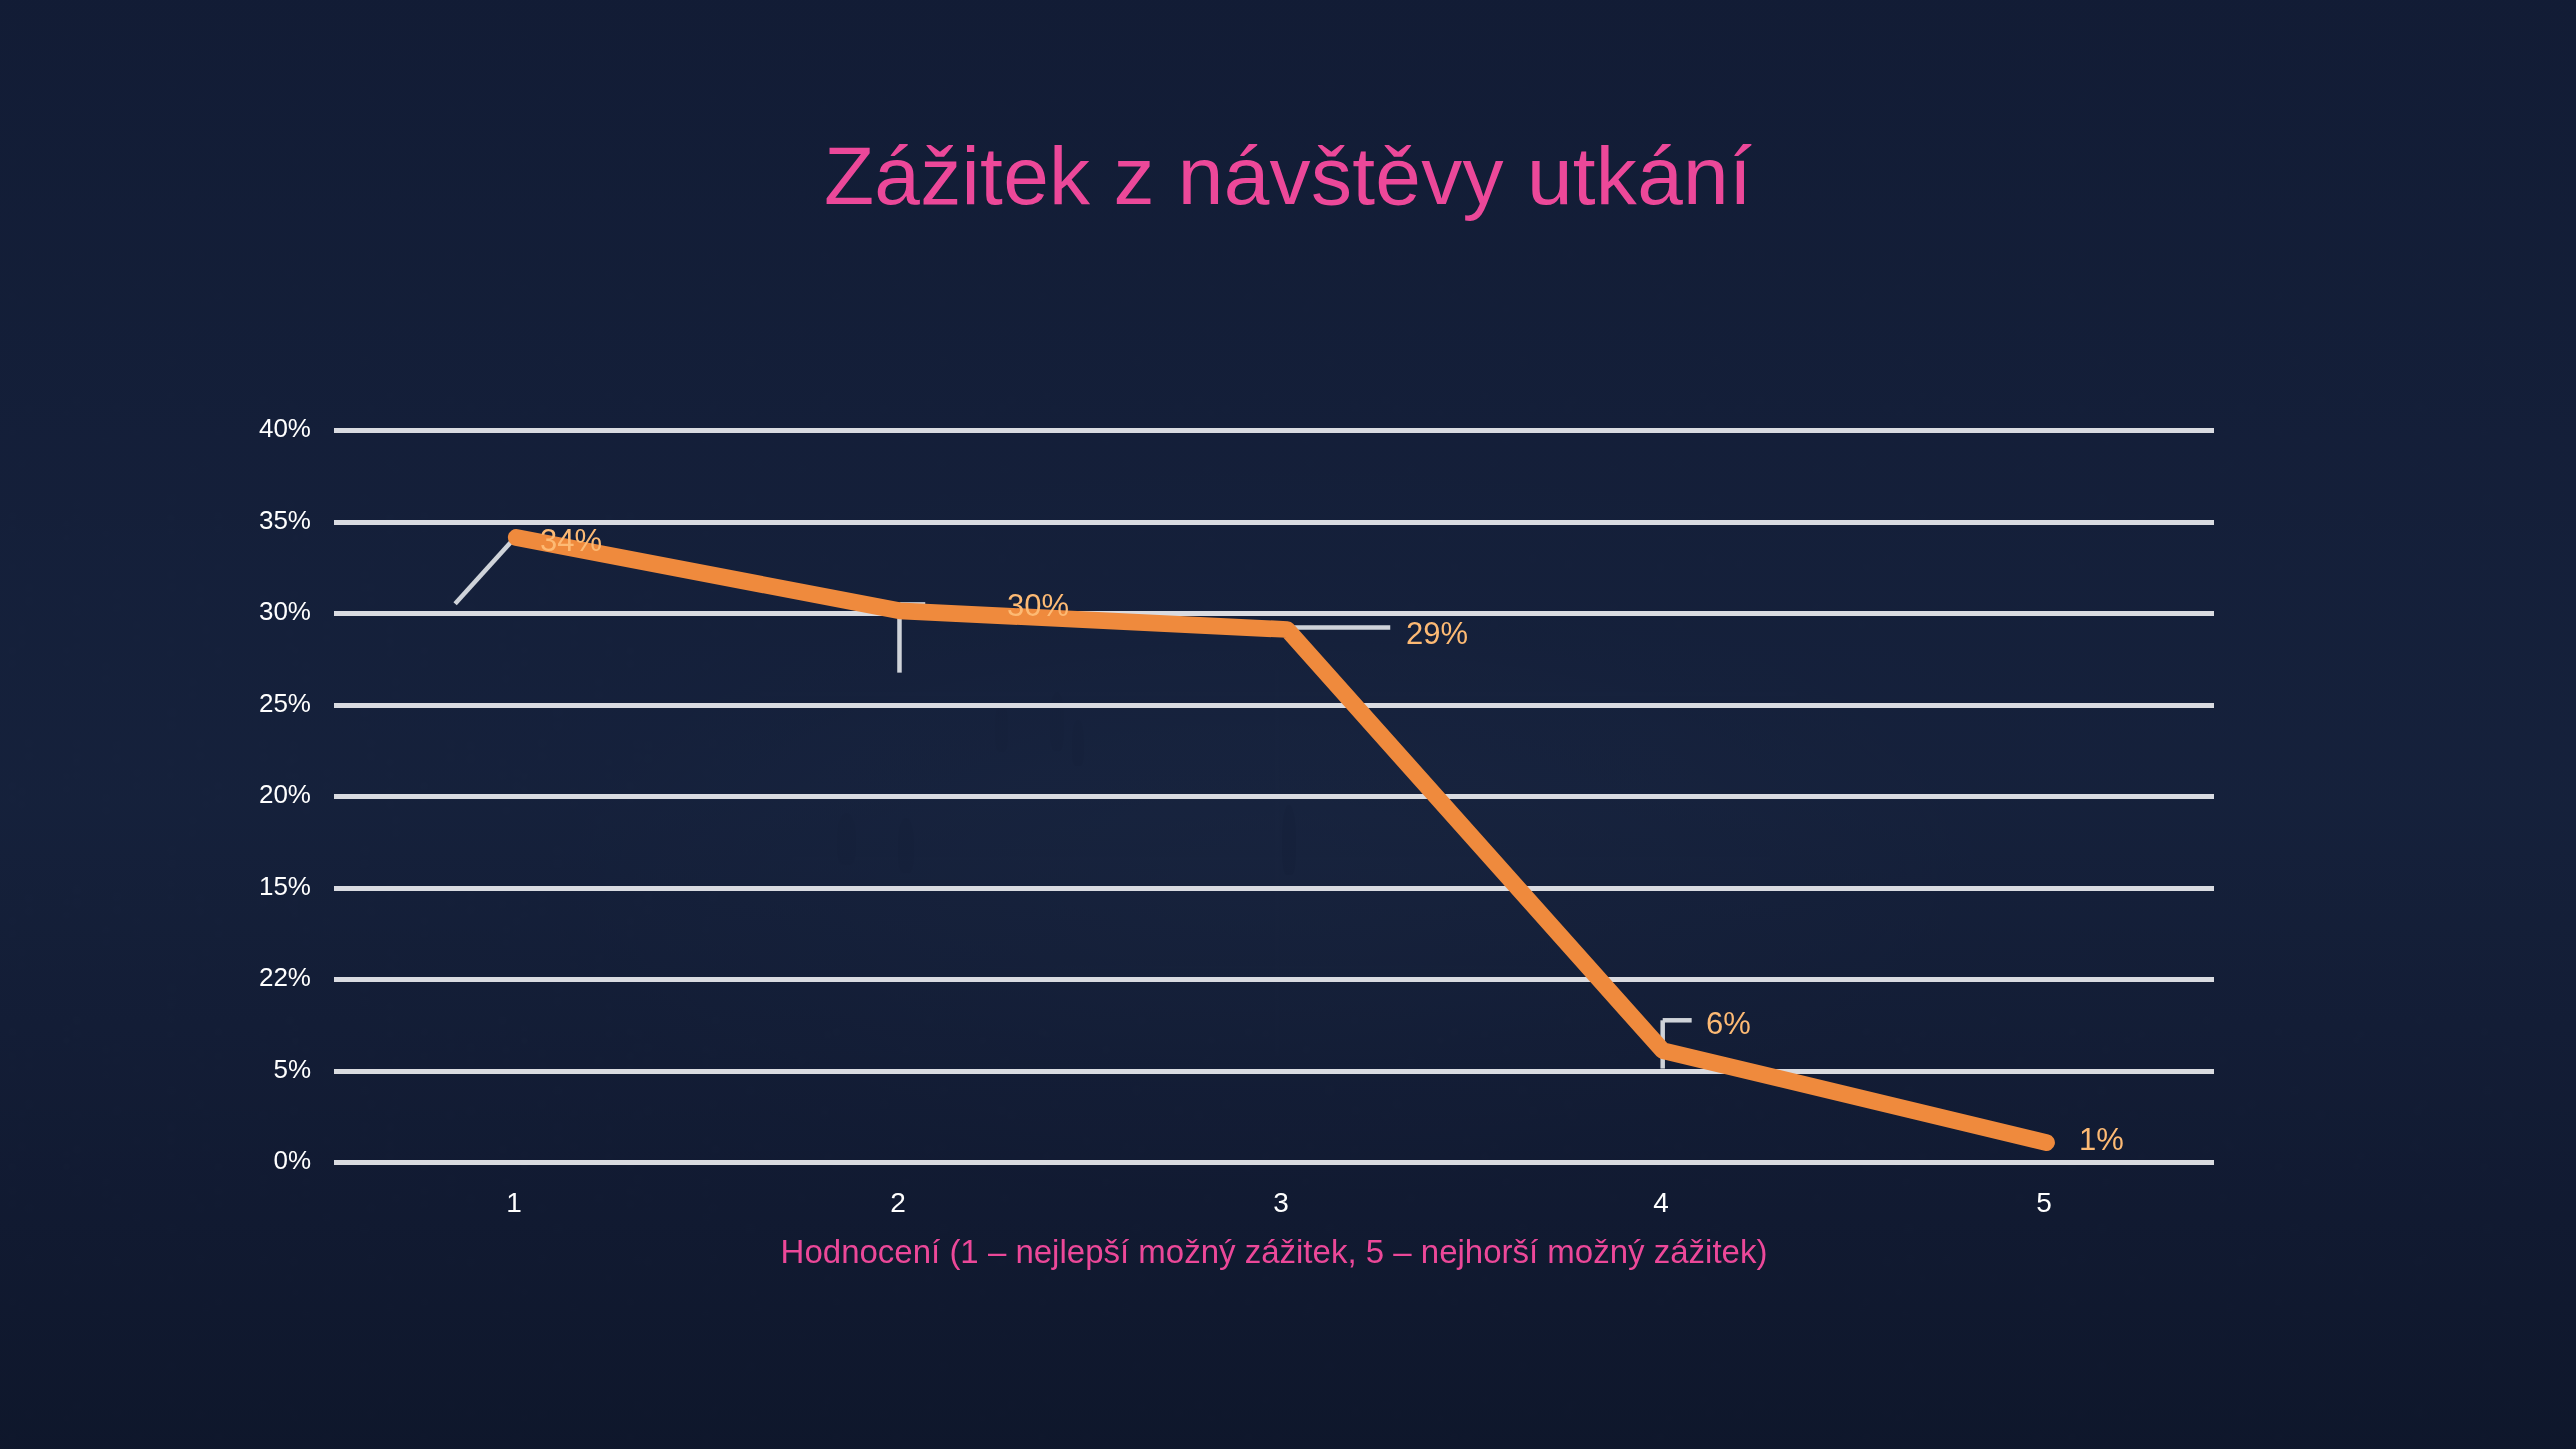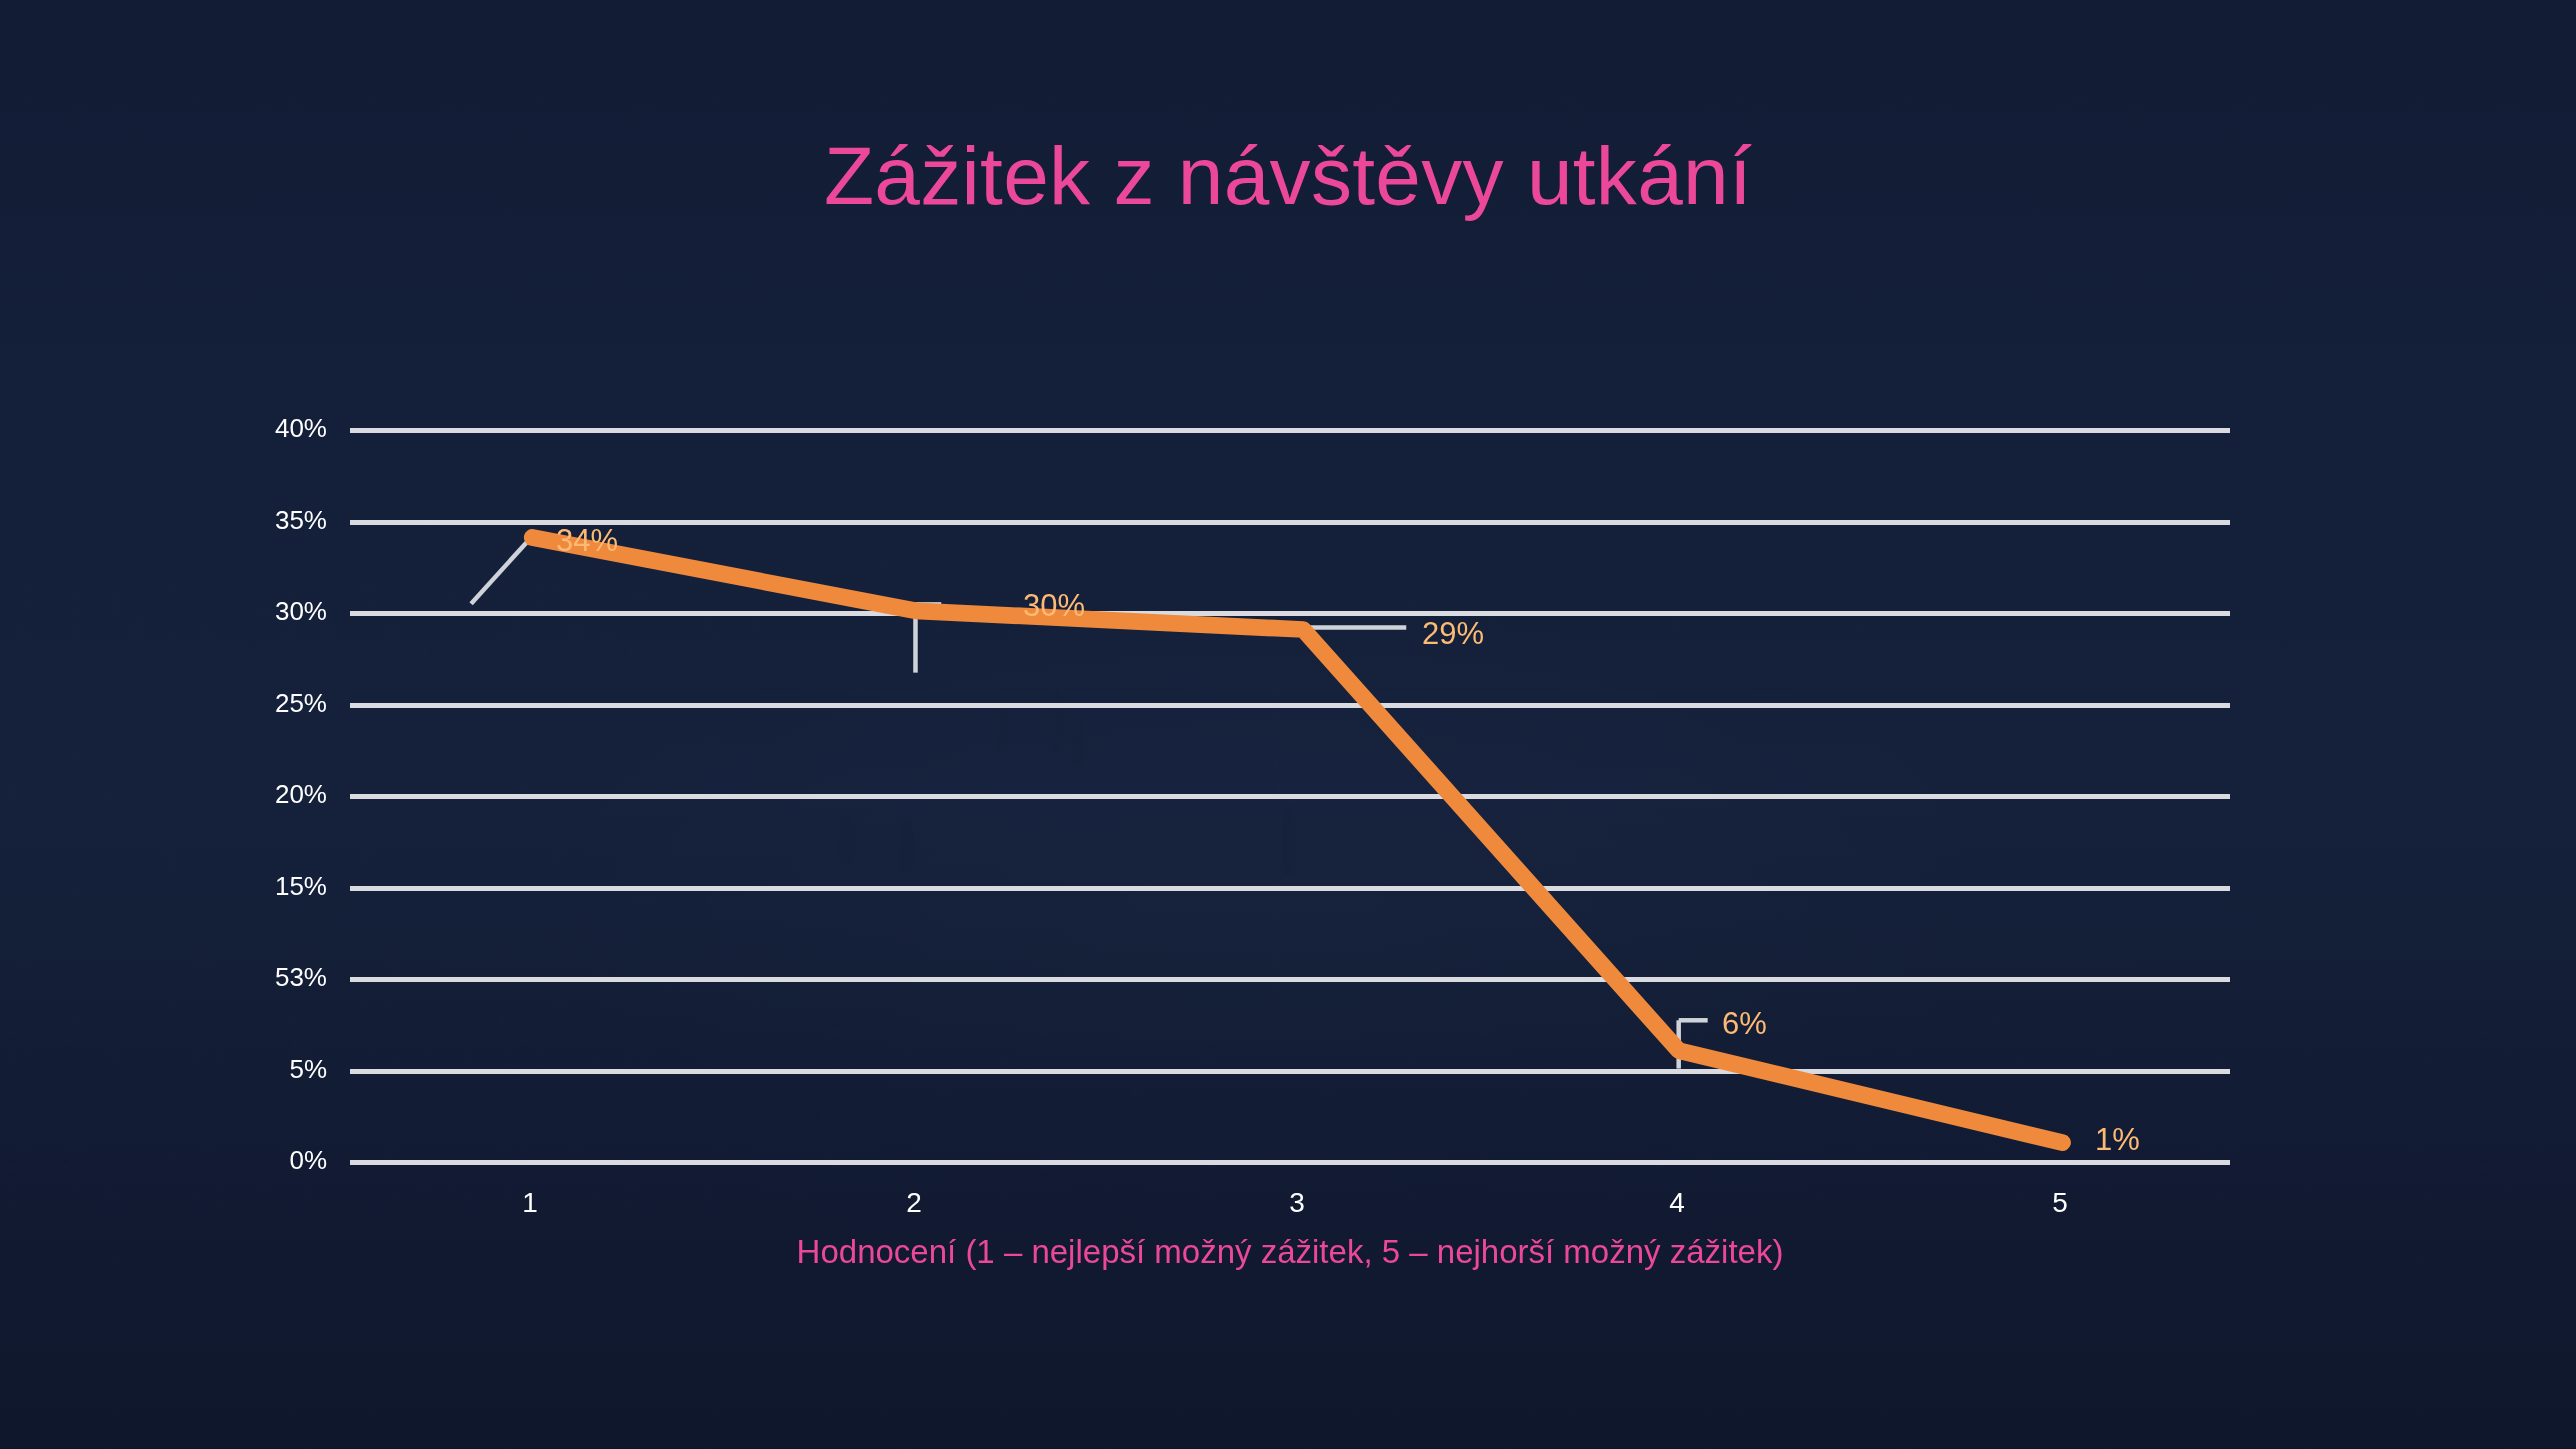--- a/index.html
+++ b/index.html
@@ -52,21 +52,21 @@
   .veil2{position:absolute;inset:0;
      background:linear-gradient(180deg, rgba(18,28,53,.92) 0%, rgba(20,31,57,.74) 30%, rgba(22,34,60,.60) 55%, rgba(17,26,49,.74) 80%, rgba(14,22,42,.88) 100%);}
 
   
   .fg{position:absolute;inset:0;}
 
   .chart-title{position:absolute;left:0;right:0;top:129px;text-align:center;
     color:#ec4899;font-size:82px;font-weight:300;letter-spacing:0.3px;
     font-family:"Liberation Sans",sans-serif;white-space:nowrap;}
 
-  .plot{position:absolute;left:350px;top:428px;width:1880px;height:732px;}
+  .plot{position:absolute;left:334px;top:428px;width:1880px;height:732px;}
 
   .gridline{position:absolute;left:0;width:100%;height:4.5px;background:#e8eaee;opacity:.93;}
   .ytick{position:absolute;right:calc(100% + 23px);transform:translateY(-50%);
     color:#ffffff;font-size:26px;font-weight:400;white-space:nowrap;}
 
   .xtick{position:absolute;top:732px;transform:translateX(-50%);
     color:#ffffff;font-size:28px;font-weight:400;padding-top:27px;}
 
   .axis-label{position:absolute;left:0;right:0;top:805px;text-align:center;
     color:#ec4899;font-size:33px;font-weight:400;white-space:nowrap;}
@@ -124,21 +124,21 @@
       <div class="gridline" style="top:275px;"></div>
       <div class="ytick" style="top:275px;">25%</div>
 
       <div class="gridline" style="top:366px;"></div>
       <div class="ytick" style="top:366px;">20%</div>
 
       <div class="gridline" style="top:458px;"></div>
       <div class="ytick" style="top:458px;">15%</div>
 
       <div class="gridline" style="top:549px;"></div>
-      <div class="ytick" style="top:549px;">53%</div>
+      <div class="ytick" style="top:549px;">22%</div>
 
       <div class="gridline" style="top:641px;"></div>
       <div class="ytick" style="top:641px;">5%</div>
 
       <div class="gridline" style="top:732px;"></div>
       <div class="ytick" style="top:732px;">0%</div>
 
       <div class="xtick" style="left:180px;">1</div>
       <div class="xtick" style="left:564px;">2</div>
       <div class="xtick" style="left:947px;">3</div>

